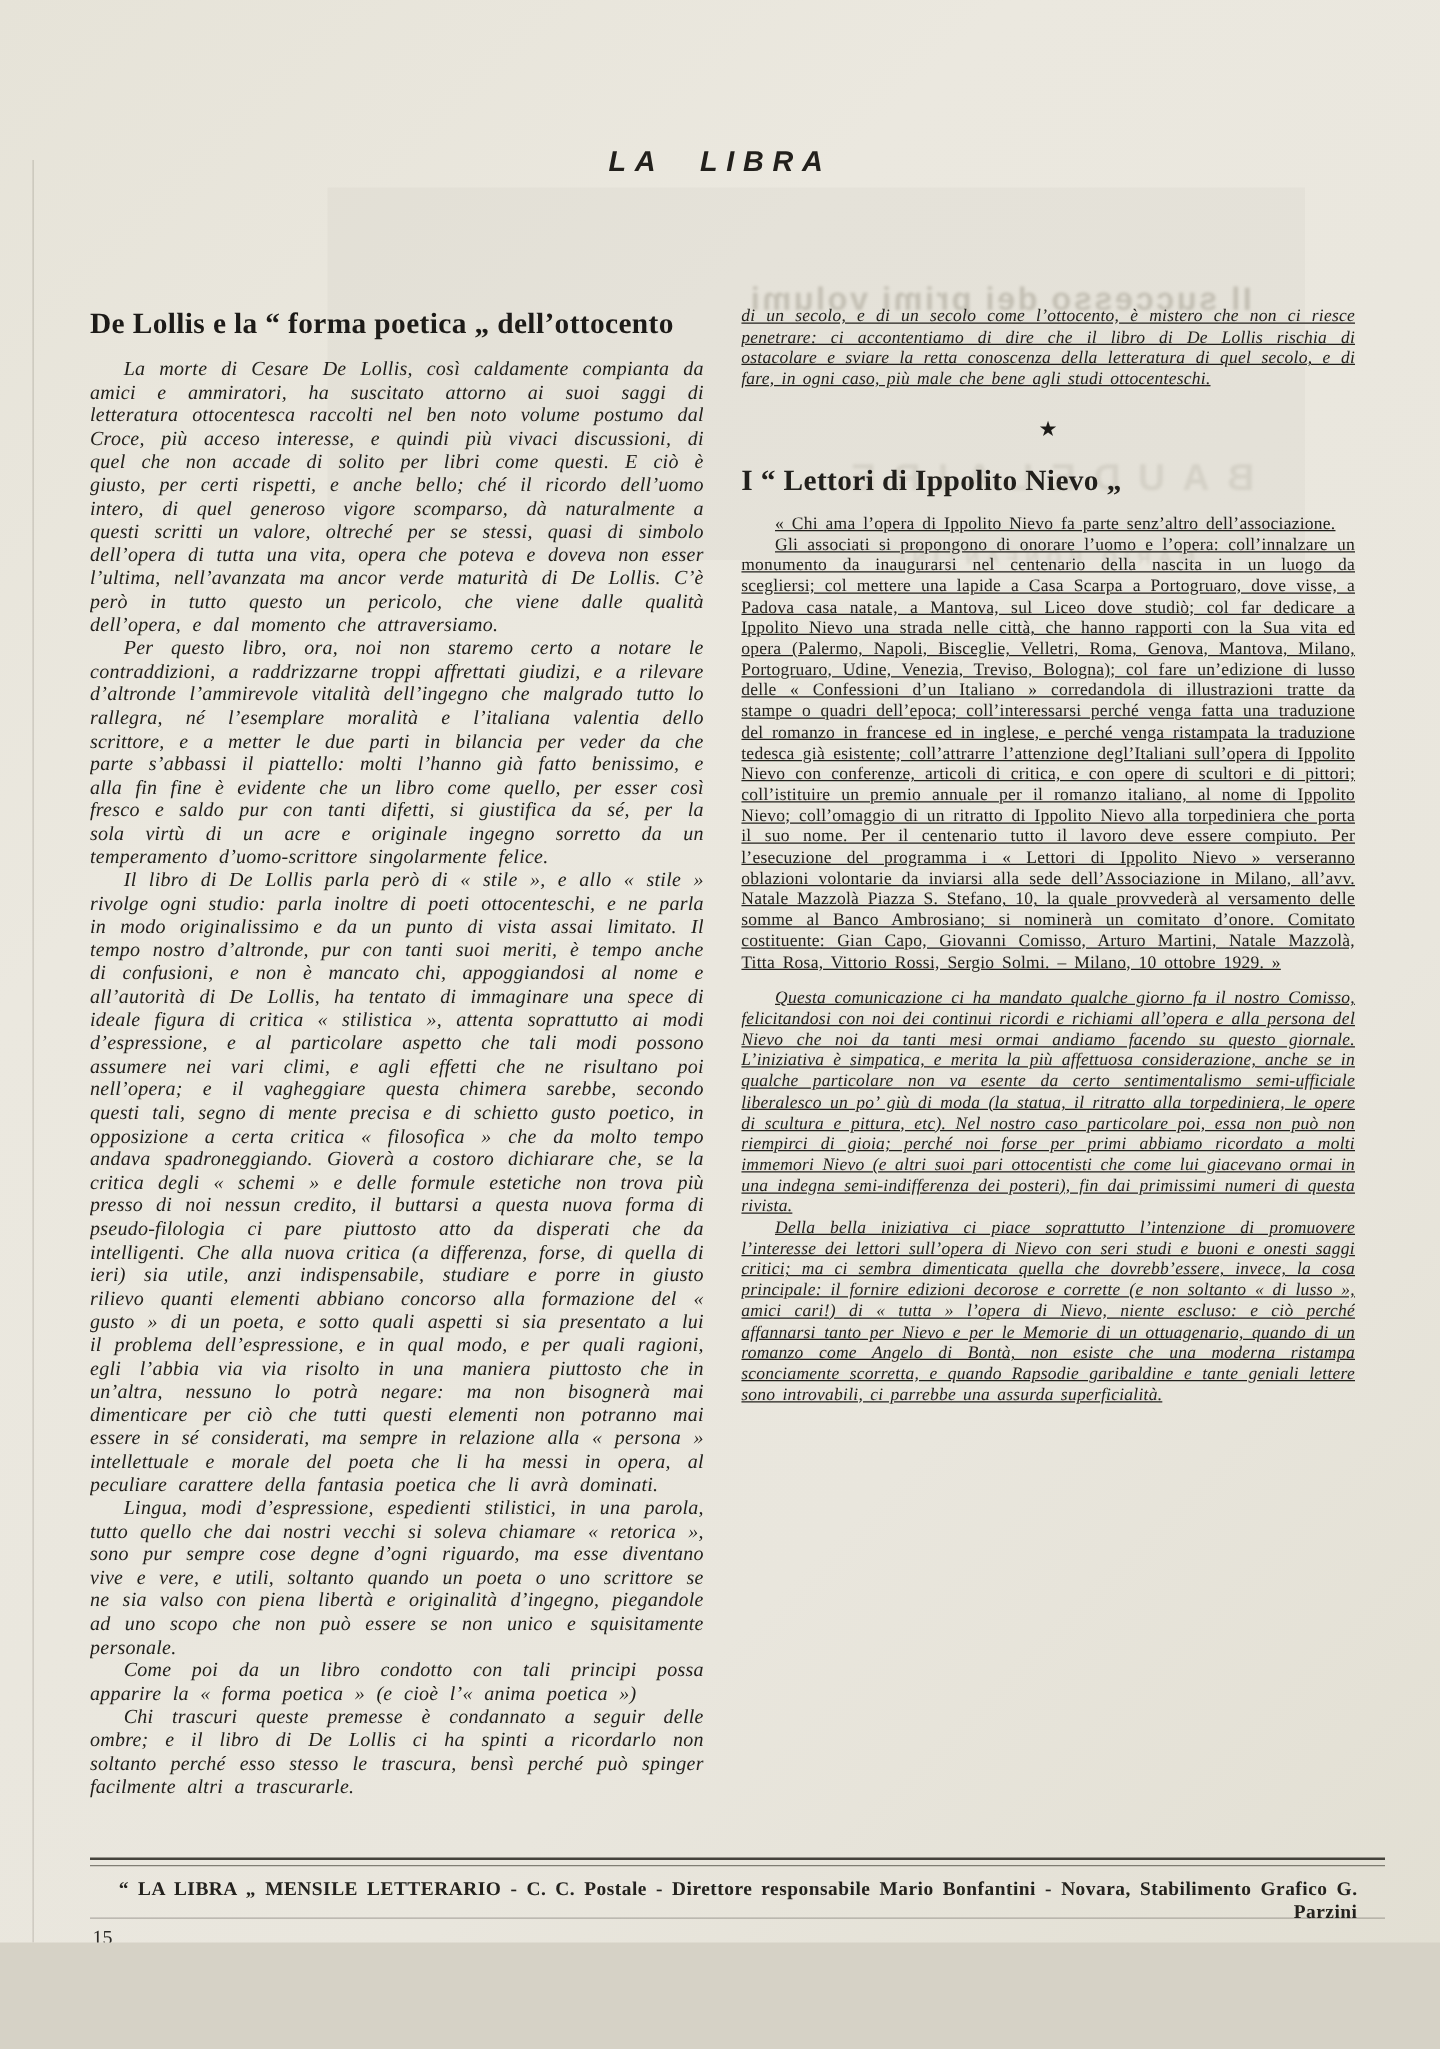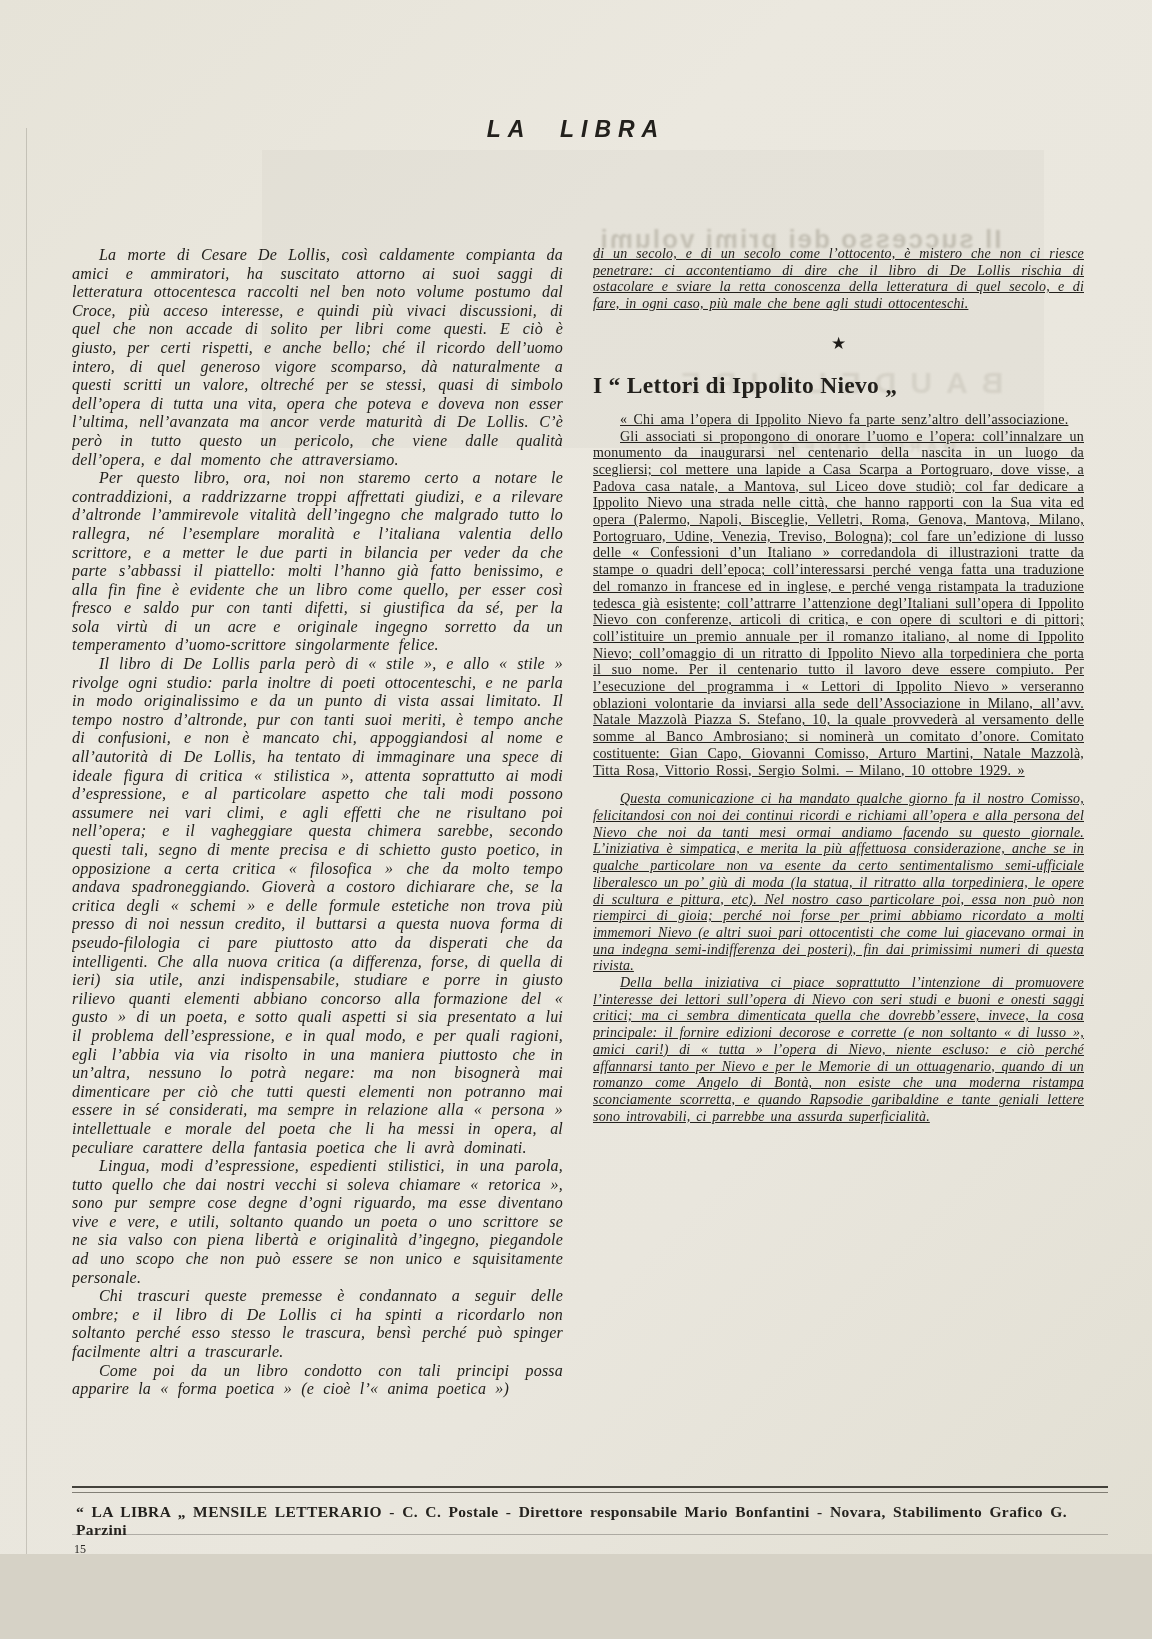--- a/index.html
+++ b/index.html
@@ -83,52 +83,54 @@
   
   .rule-double{
     position:absolute;left:72px;right:44px;top:1486px;height:4px;
     border-top:2px solid rgba(40,38,32,.85);
     border-bottom:1px solid rgba(60,57,48,.6);
   }
   .imprint{
     position:absolute;left:76px;top:1503px;width:1010px;
     font-weight:bold;font-size:15.5px;letter-spacing:.4px;word-spacing:3px;
     color:#24221e;
+    text-align:right;
   }
   .rule-thin{
     position:absolute;left:72px;right:44px;top:1534px;height:1px;
     background:rgba(40,38,32,.30);
   }
   .page-num{
-    position:absolute;left:74px;top:1542px;font-size:12px;color:#2a2824;
+    position:absolute;left:74px;top:1542px;font-size:16px;color:#2a2824;
   }
 </style>
 </head>
 <body>
 
 <div class="page">
 
   <div class="edge-line"></div>
   <div class="bleed-box"></div>
 
   <div class="ghost ghost-success">Il successo dei primi volumi</div>
   <div class="ghost ghost-baudelaire">BAUDELAIRE</div>
   <div class="ghost ghost-bonfantini">MARIO BONFANTINI</div>
 
   <div class="masthead">LA LIBRA</div>
 
   <div class="columns">
 
     <div class="col col-left">
+      <h2 class="article-heading">De Lollis e la “ forma poetica „ dell’ottocento</h2>
       <p>La morte di Cesare De Lollis, così caldamente compianta da amici e ammiratori, ha suscitato attorno ai suoi saggi di letteratura ottocentesca raccolti nel ben noto volume postumo dal Croce, più acceso interesse, e quindi più vivaci discussioni, di quel che non accade di solito per libri come questi. E ciò è giusto, per certi rispetti, e anche bello; ché il ricordo dell’uomo intero, di quel generoso vigore scomparso, dà naturalmente a questi scritti un valore, oltreché per se stessi, quasi di simbolo dell’opera di tutta una vita, opera che poteva e doveva non esser l’ultima, nell’avanzata ma ancor verde maturità di De Lollis. C’è però in tutto questo un pericolo, che viene dalle qualità dell’opera, e dal momento che attraversiamo.</p>
       <p>Per questo libro, ora, noi non staremo certo a notare le contraddizioni, a raddrizzarne troppi affrettati giudizi, e a rilevare d’altronde l’ammirevole vitalità dell’ingegno che malgrado tutto lo rallegra, né l’esemplare moralità e l’italiana valentia dello scrittore, e a metter le due parti in bilancia per veder da che parte s’abbassi il piattello: molti l’hanno già fatto benissimo, e alla fin fine è evidente che un libro come quello, per esser così fresco e saldo pur con tanti difetti, si giustifica da sé, per la sola virtù di un acre e originale ingegno sorretto da un temperamento d’uomo-scrittore singolarmente felice.</p>
       <p>Il libro di De Lollis parla però di « stile », e allo « stile » rivolge ogni studio: parla inoltre di poeti ottocenteschi, e ne parla in modo originalissimo e da un punto di vista assai limitato. Il tempo nostro d’altronde, pur con tanti suoi meriti, è tempo anche di confusioni, e non è mancato chi, appoggiandosi al nome e all’autorità di De Lollis, ha tentato di immaginare una spece di ideale figura di critica « stilistica », attenta soprattutto ai modi d’espressione, e al particolare aspetto che tali modi possono assumere nei vari climi, e agli effetti che ne risultano poi nell’opera; e il vagheggiare questa chimera sarebbe, secondo questi tali, segno di mente precisa e di schietto gusto poetico, in opposizione a certa critica « filosofica » che da molto tempo andava spadroneggiando. Gioverà a costoro dichiarare che, se la critica degli « schemi » e delle formule estetiche non trova più presso di noi nessun credito, il buttarsi a questa nuova forma di pseudo-filologia ci pare piuttosto atto da disperati che da intelligenti. Che alla nuova critica (a differenza, forse, di quella di ieri) sia utile, anzi indispensabile, studiare e porre in giusto rilievo quanti elementi abbiano concorso alla formazione del « gusto » di un poeta, e sotto quali aspetti si sia presentato a lui il problema dell’espressione, e in qual modo, e per quali ragioni, egli l’abbia via via risolto in una maniera piuttosto che in un’altra, nessuno lo potrà negare: ma non bisognerà mai dimenticare per ciò che tutti questi elementi non potranno mai essere in sé considerati, ma sempre in relazione alla « persona » intellettuale e morale del poeta che li ha messi in opera, al peculiare carattere della fantasia poetica che li avrà dominati.</p>
       <p>Lingua, modi d’espressione, espedienti stilistici, in una parola, tutto quello che dai nostri vecchi si soleva chiamare « retorica », sono pur sempre cose degne d’ogni riguardo, ma esse diventano vive e vere, e utili, soltanto quando un poeta o uno scrittore se ne sia valso con piena libertà e originalità d’ingegno, piegandole ad uno scopo che non può essere se non unico e squisitamente personale.</p>
+      <p>Come poi da un libro condotto con tali principi possa apparire la « forma poetica » (e cioè l’« anima poetica »)</p>
       <p>Chi trascuri queste premesse è condannato a seguir delle ombre; e il libro di De Lollis ci ha spinti a ricordarlo non soltanto perché esso stesso le trascura, bensì perché può spinger facilmente altri a trascurarle.</p>
-      <p>Come poi da un libro condotto con tali principi possa apparire la « forma poetica » (e cioè l’« anima poetica »)</p>
     </div>
 
     <div class="col col-right">
       <p class="italic no-indent">di un secolo, e di un secolo come l’ottocento, è mistero che non ci riesce penetrare: ci accontentiamo di dire che il libro di De Lollis rischia di ostacolare e sviare la retta conoscenza della letteratura di quel secolo, e di fare, in ogni caso, più male che bene agli studi ottocenteschi.</p>
 
       <div class="star-divider">★</div>
 
       <h2 class="heading-2">I “ Lettori di Ippolito Nievo „</h2>
 
       <p class="roman">« Chi ama l’opera di Ippolito Nievo fa parte senz’altro dell’associazione.</p>

